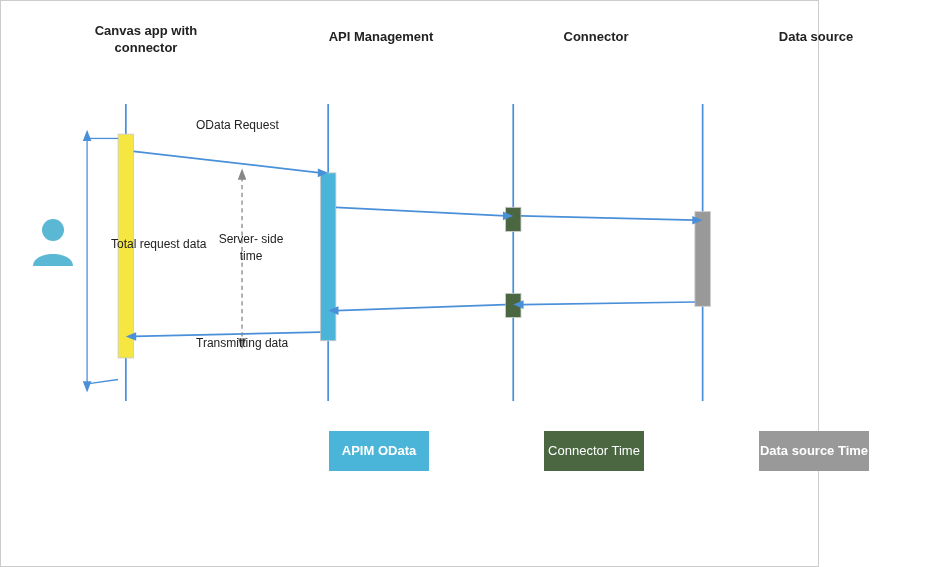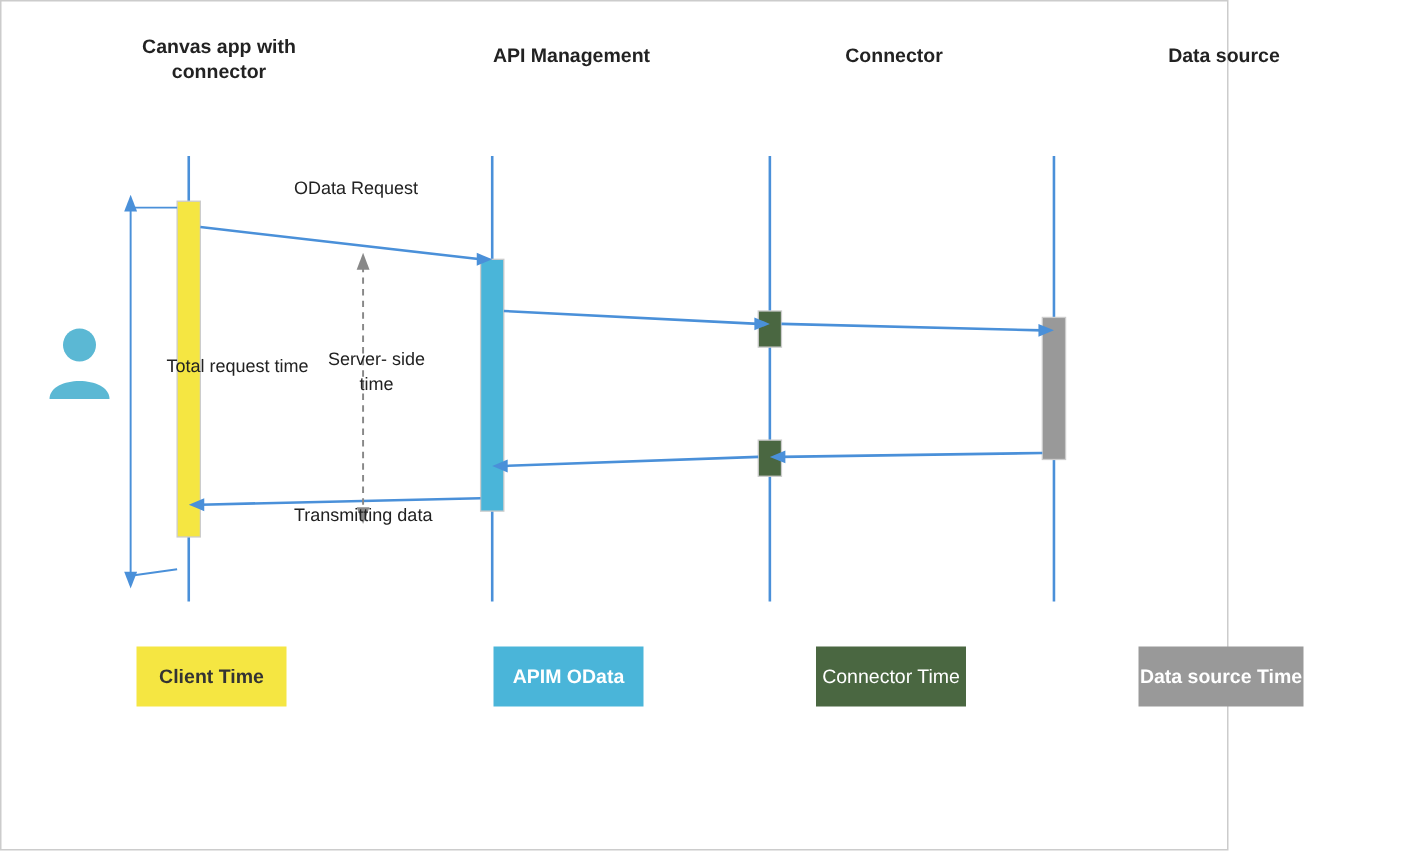--- a/index.html
+++ b/index.html
@@ -154,30 +154,29 @@
 
   <div class="odata-label" style="left: 195px; top: 117px;">OData Request</div>
 
   <div class="server-side-label" style="left: 215px; top: 230px; width: 70px;">Server-
 side time</div>
 
   <div class="transmitting-label" style="left: 195px; top: 335px;">Transmitting data</div>
 
   <div class="total-request-label" style="left: 110px; top: 235px;">Total
 request
-time</div>
+data</div>
 
   <div class="person-icon" style="left: 28px; top: 215px;">
     <svg width="48" height="54" viewBox="0 0 48 54" xmlns="http://www.w3.org/2000/svg">
       <circle cx="24" cy="14" r="11" fill="#5bb8d4"></circle>
       <path d="M4 50 C4 34 44 34 44 50" fill="#5bb8d4"></path>
     </svg>
   </div>
 
-  <div class="legend-box" style="left: 90px; top: 430px; width: 100px; height: 40px; background: #f5e642; color: #333; font-weight: 700; font-size: 13px; display: flex; align-items: center; justify-content: center; position: absolute;">Client Time</div>
 
   <div class="legend-box" style="left: 328px; top: 430px; width: 100px; height: 40px; background: #4ab5d9; color: #fff; font-weight: 700; font-size: 13px; display: flex; align-items: center; justify-content: center; position: absolute;">APIM OData</div>
 
   <div class="legend-box" style="left: 543px; top: 430px; width: 100px; height: 40px; background: #4a6741; color: #fff; font-weight: 400; font-size: 13px; display: flex; align-items: center; justify-content: center; text-align: center; position: absolute; line-height: 1.3;">Connector
 Time</div>
 
   <div class="legend-box" style="left: 758px; top: 430px; width: 110px; height: 40px; background: #999; color: #fff; font-weight: 700; font-size: 13px; display: flex; align-items: center; justify-content: center; text-align: right; position: absolute; line-height: 1.3;">Data source
 Time</div>
 
 

